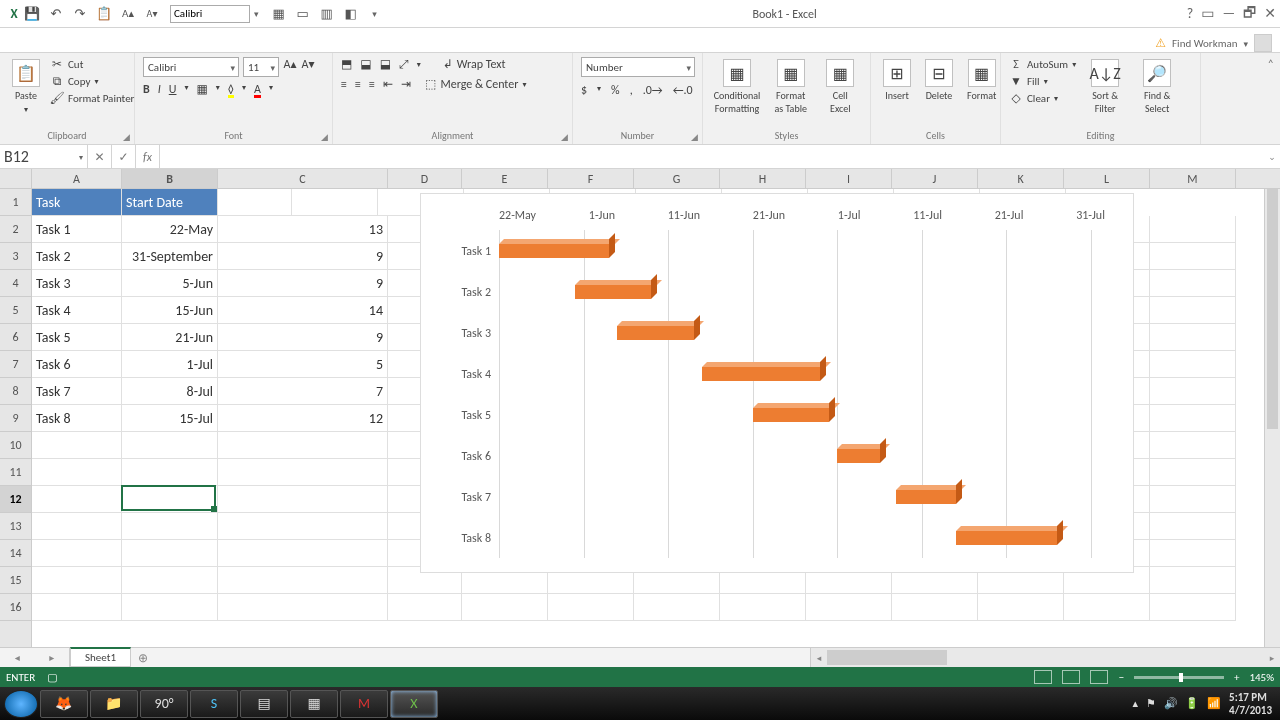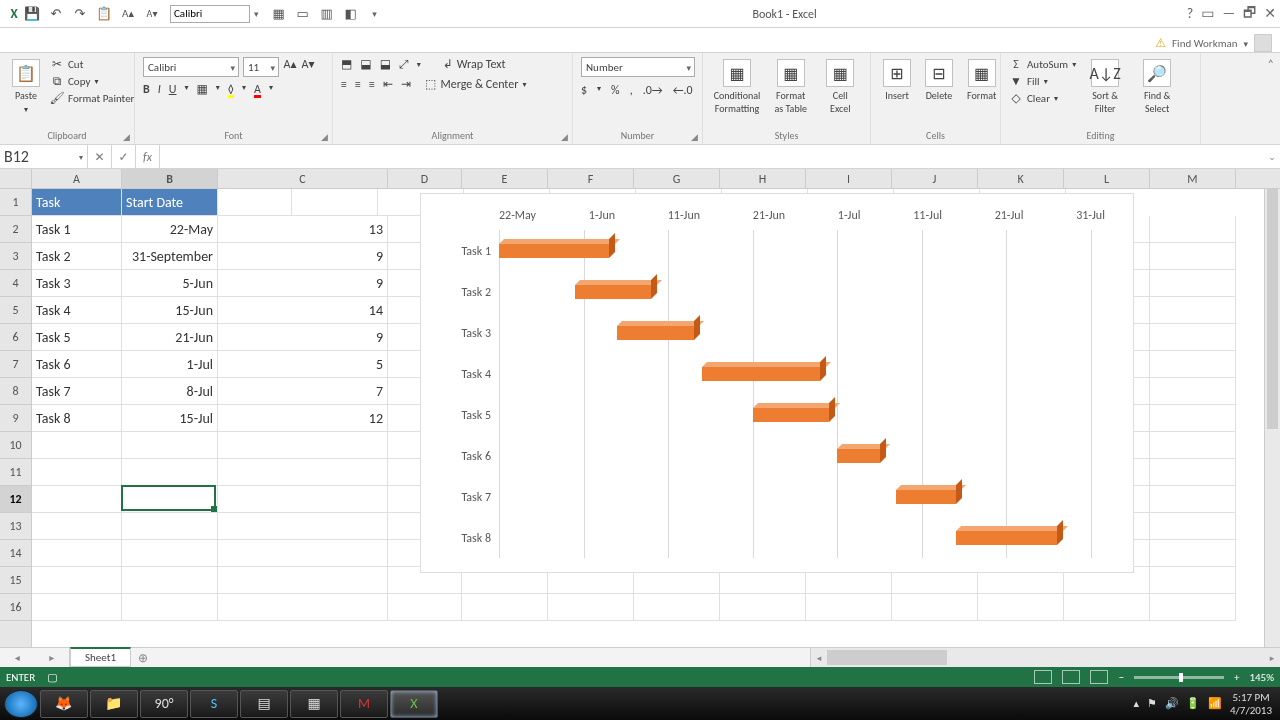--- a/index.html
+++ b/index.html
@@ -90,21 +90,21 @@
 .status .right { margin-left: auto; display: flex; gap: 10px; align-items: center; }
 .status .viewbtn { width: 18px; height: 14px; border: 1px solid rgba(255,255,255,.6); }
 .status .slider { width: 90px; height: 3px; background: rgba(255,255,255,.5); position: relative; }
 .status .slider::after { content: ""; position: absolute; left: 50%; top: -3px; width: 4px; height: 9px; background: #fff; }
 .taskbar { height: 33px; background: linear-gradient(#2a2a2a,#0a0a0a); display: flex; align-items: center; padding: 0 4px; gap: 2px; }
 .taskbar .start { width: 34px; height: 28px; border-radius: 50%; background: radial-gradient(circle,#5eb5ff,#005a9e); border: 1px solid #222; }
 .taskbar .tb { width: 48px; height: 28px; background: linear-gradient(#3b3b3b,#1a1a1a); border: 1px solid #555; border-radius: 2px; display: flex; align-items: center; justify-content: center; font-size: 14px; color: #ddd; }
 .taskbar .tb.active { background: linear-gradient(#555,#2a2a2a); box-shadow: inset 0 0 4px #9cf; }
 .taskbar .tb.grn { color: #6ebe4a; }
 .taskbar .tray { margin-left: auto; display: flex; gap: 8px; align-items: center; color: #ddd; font-size: 11px; }
-.taskbar .clock { text-align: center; line-height: 13px; padding-right: 4px; }
+.taskbar .clock { text-align: left; line-height: 13px; padding-right: 4px; font-weight: bold; }
 </style>
 </head>
 <body>
 
 <div class="titlebar">
   <div class="qat">
       <span style="color:#217346;font-weight:bold">X</span>
     </div>
   <div class="qat">
     <span>💾</span>

